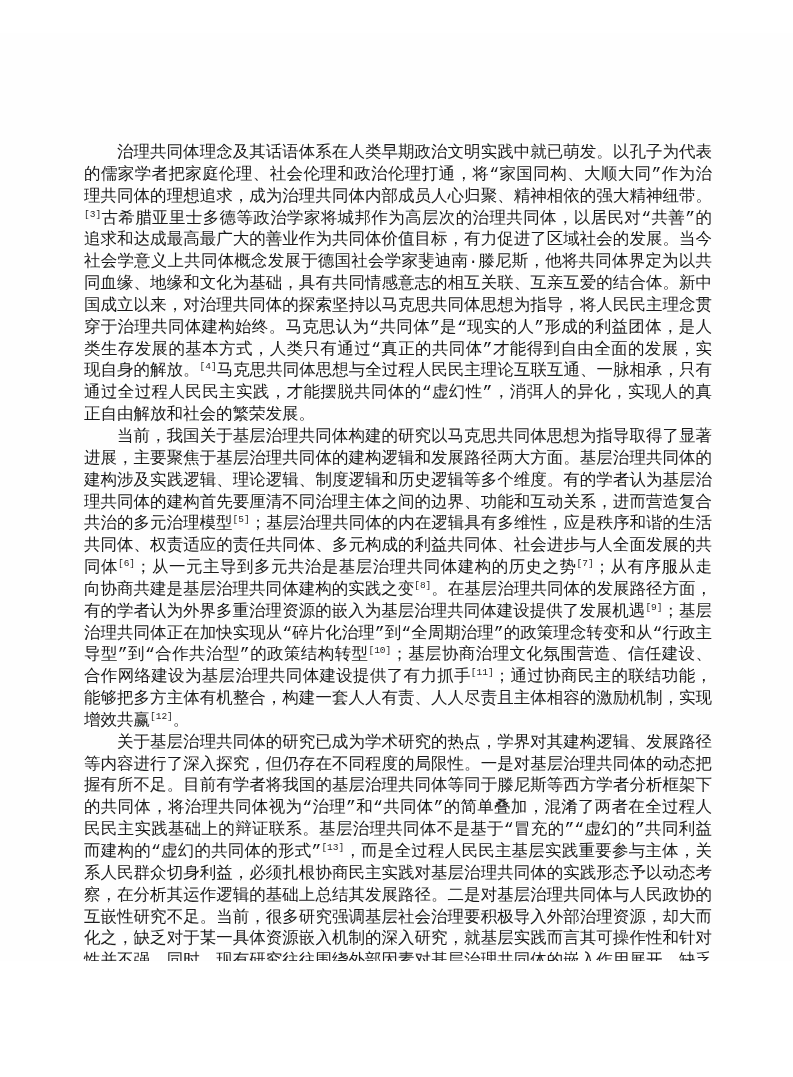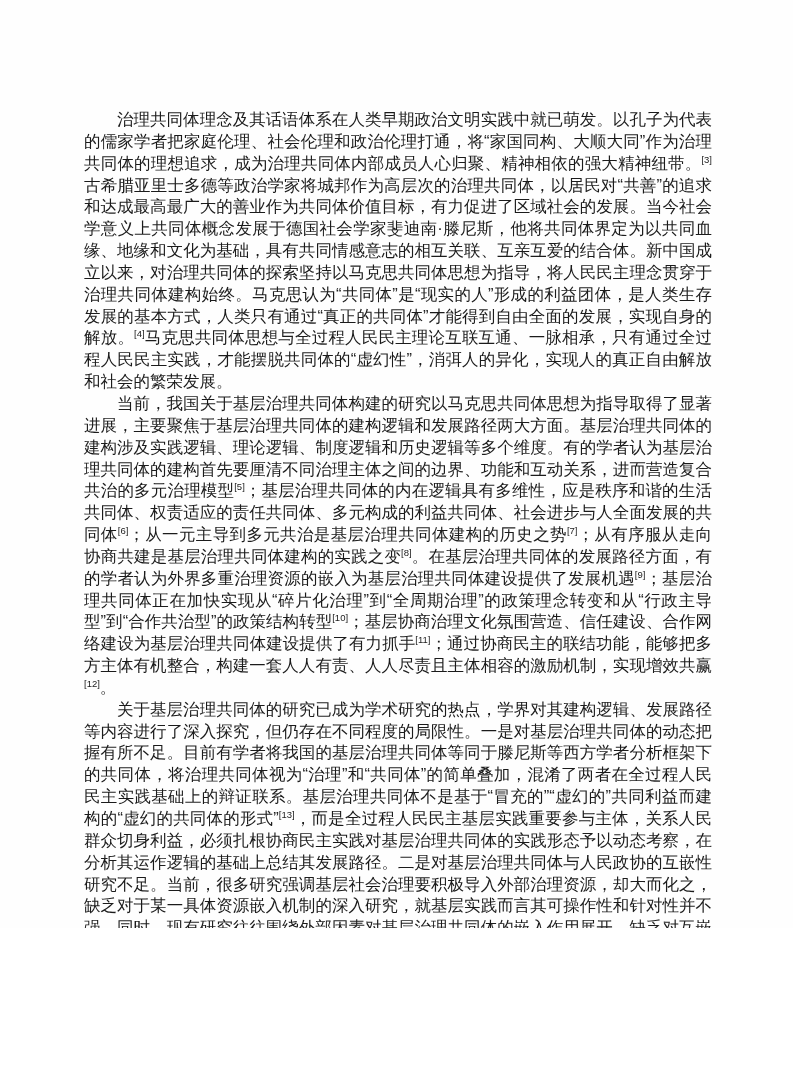--- a/index.html
+++ b/index.html
@@ -7,21 +7,22 @@
     padding: 0;
     background: #ffffff;
   }
   .page {
     position: relative;
     width: 793px;
     height: 928px;
     background: #fefefe;
     overflow: hidden;
     color: #1b1b1b;
-    font-family: Liberation Sans, sans-serif;
+    font-family: Liberation Mono, monospace;
+    margin-top: 33px;
   }
   .text-body {
     position: absolute;
     left: 84px;
     top: 109px;
     width: 628px;
     font-size: 16.5px;
     line-height: 21.85px;
     text-align: justify;
     text-justify: inter-character;

